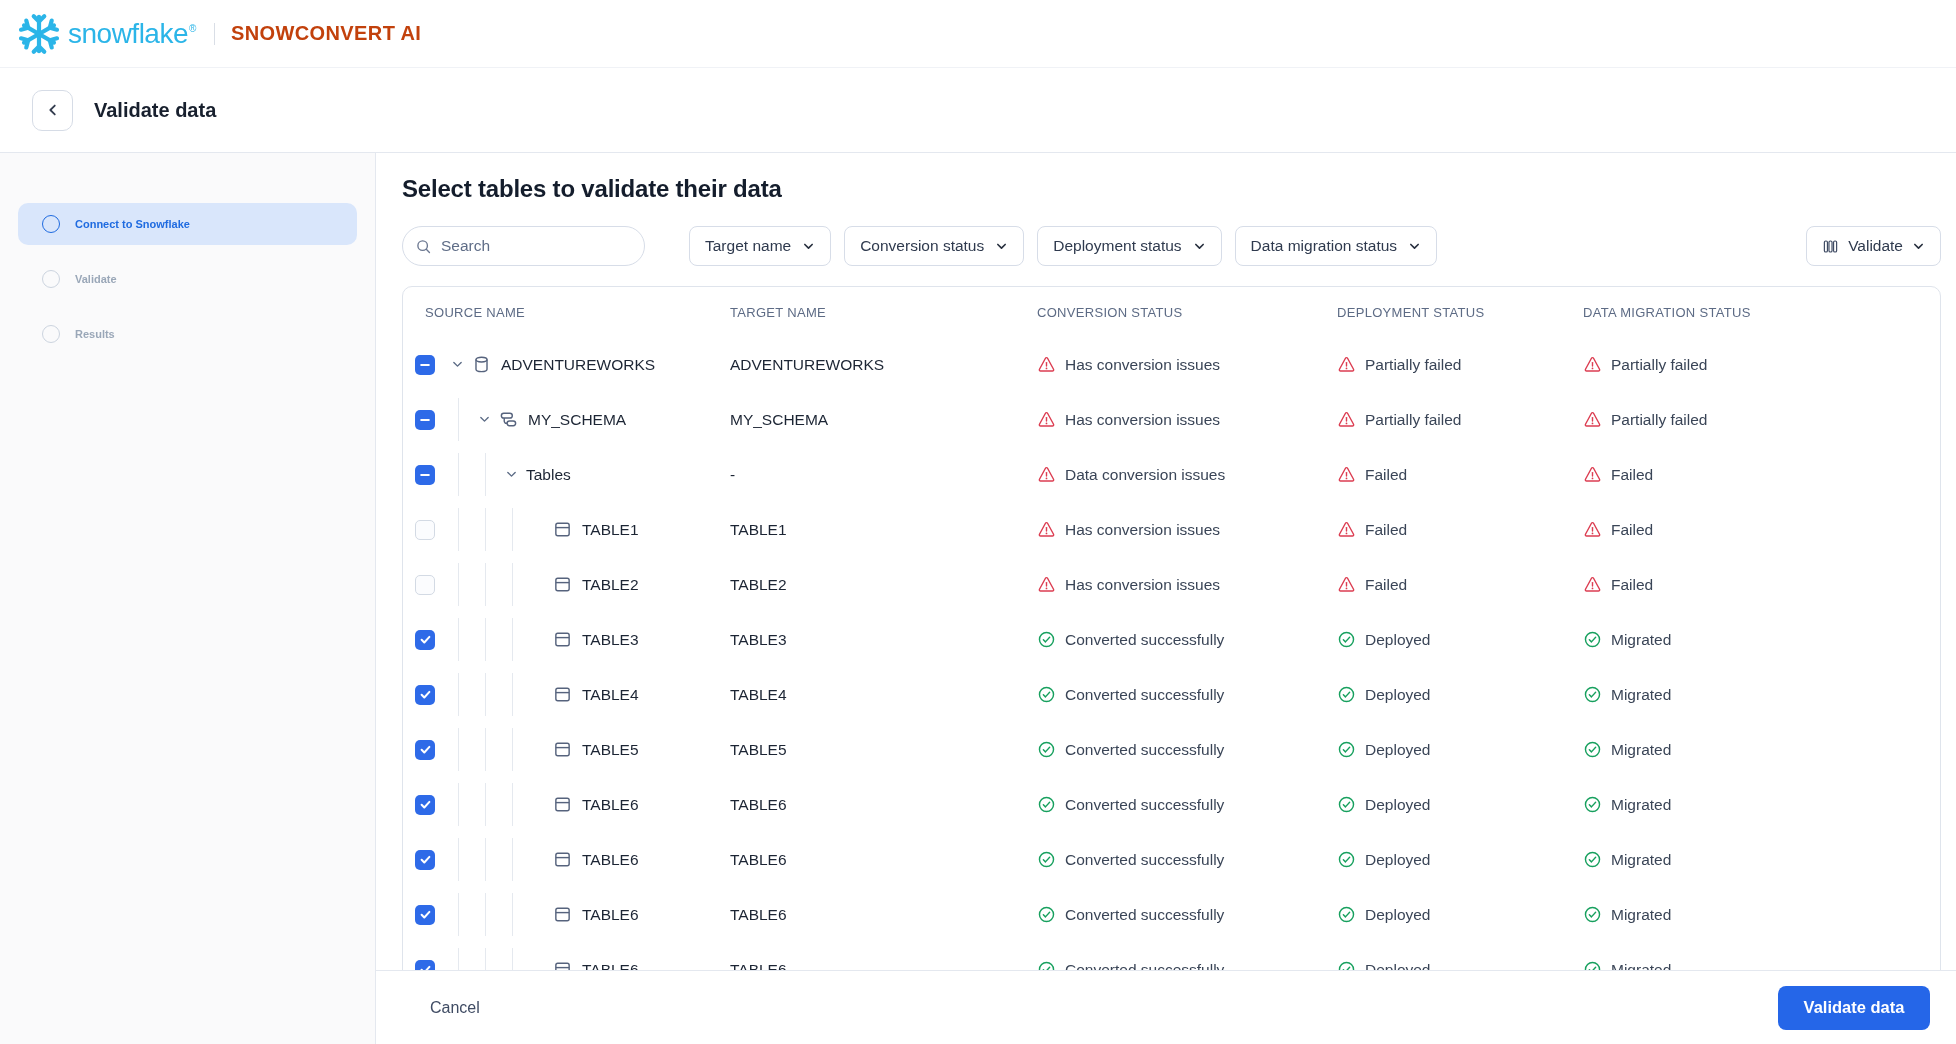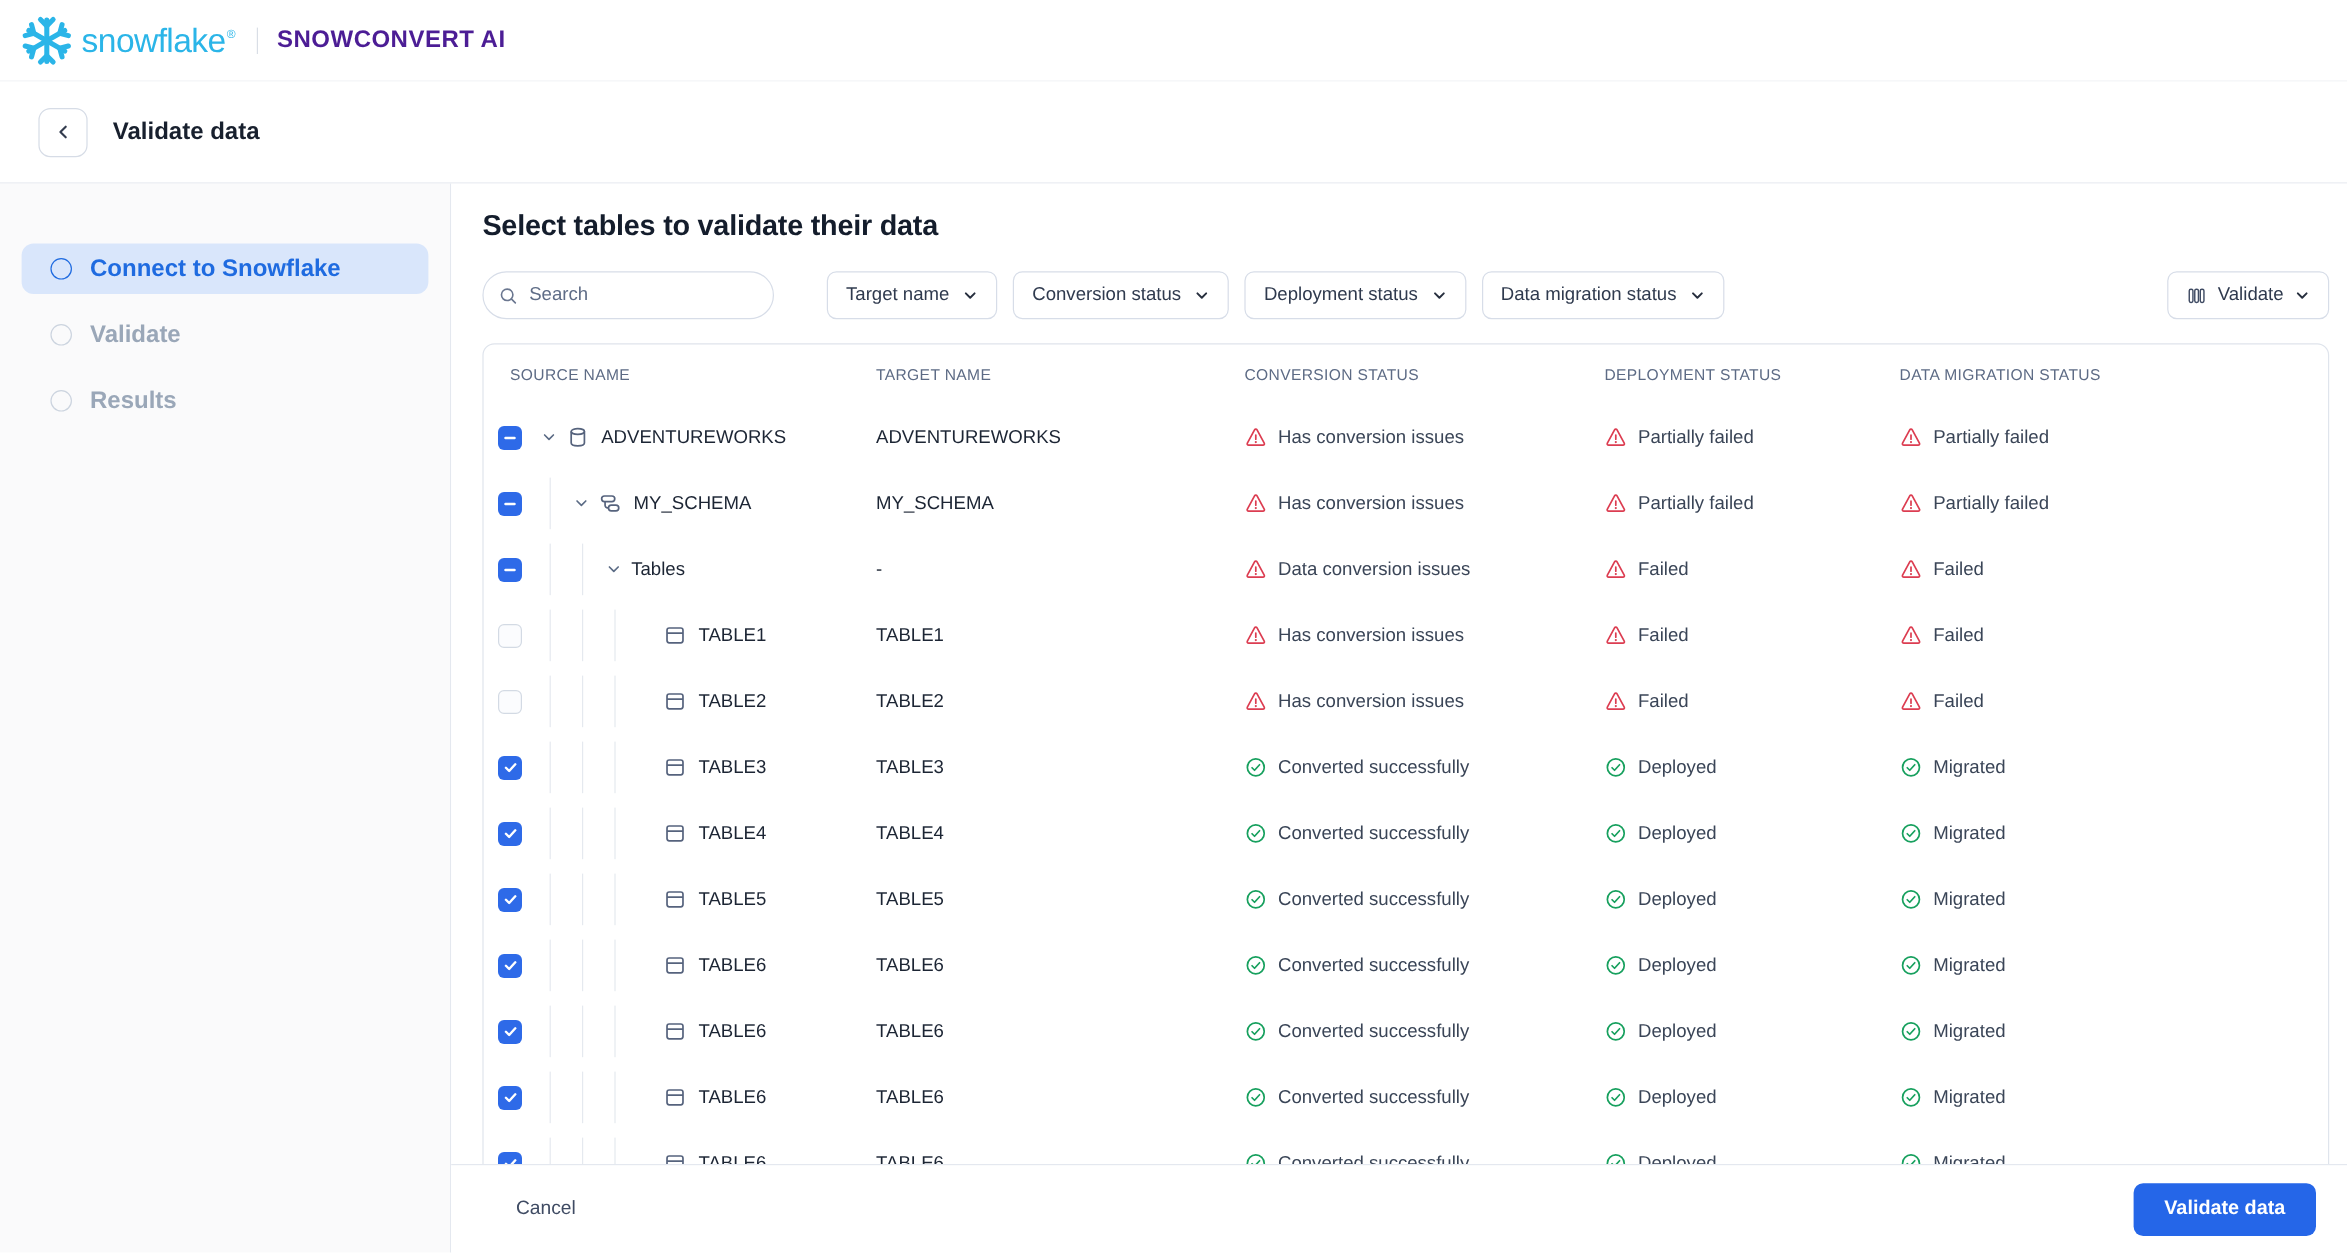--- a/index.html
+++ b/index.html
@@ -6,33 +6,33 @@
   html,body { background:#fff; }
   body { font-family:"Liberation Sans","DejaVu Sans",sans-serif; color:#1a2433; }
   .app { width:1956px; height:1044px; display:flex; flex-direction:column; overflow:hidden; background:#fff; }
 
   
   .logobar { height:68px; display:flex; align-items:center; padding-left:16px; border-bottom:1px solid #f0f2f6; background:#fff; flex:none; }
   .logomark { width:46px; height:46px; display:block; }
   .wordmark { font-size:28px; font-weight:500; color:#2bb5e8; letter-spacing:-0.5px; margin-left:6px; }
   .reg { font-size:10px; color:#2bb5e8; vertical-align:super; margin-left:1px; }
   .logo-divider { width:1px; height:22px; background:#d9dee6; margin:0 16px 0 18px; }
-  .product { font-size:20px; font-weight:800; color:#4c1d95; letter-spacing:0.4px; }
+  .product { font-size:20px; font-weight:800; color:#c2410c; letter-spacing:0.4px; }
 
   
   .pagebar { height:85px; display:flex; align-items:center; padding-left:32px; border-bottom:1px solid #e4e8ef; background:#fff; flex:none; }
   .back-btn { width:41px; height:41px; border:1px solid #d6dce6; border-radius:10px; background:#fff; display:flex; align-items:center; justify-content:center; cursor:pointer; }
   .page-title { font-size:20px; font-weight:700; margin-left:21px; color:#18202e; }
 
   
   .bodyrow { flex:1; display:flex; min-height:0; }
   .sidebar { width:376px; flex:none; background:#fafafb; border-right:1px solid #e4e8ef; padding:50px 18px 0 18px; }
   .step { height:42px; display:flex; align-items:center; gap:15px; padding-left:24px; border-radius:10px; margin-bottom:13px; cursor:pointer; }
   .step .ring { width:18px; height:18px; border-radius:50%; border:1.6px solid #ccd4df; flex:none; }
-  .step .step-label { font-size:20px; font-weight:700; color:#9aa7b8; }
+  .step .step-label { font-size:11px; font-weight:700; color:#9aa7b8; }
   .step.active { background:#d9e6fb; }
   .step.active .ring { border-color:#1f6be0; }
   .step.active .step-label { color:#1f6be0; }
 
   .main { flex:1; display:flex; flex-direction:column; min-width:0; background:#fff; }
   .main-content { flex:1; overflow:hidden; padding:0 15px 0 26px; }
   .heading { font-size:24px; font-weight:700; color:#141d2c; margin-top:22px; letter-spacing:-0.2px; }
 
   
   .toolbar { display:flex; align-items:center; margin-top:23px; }

